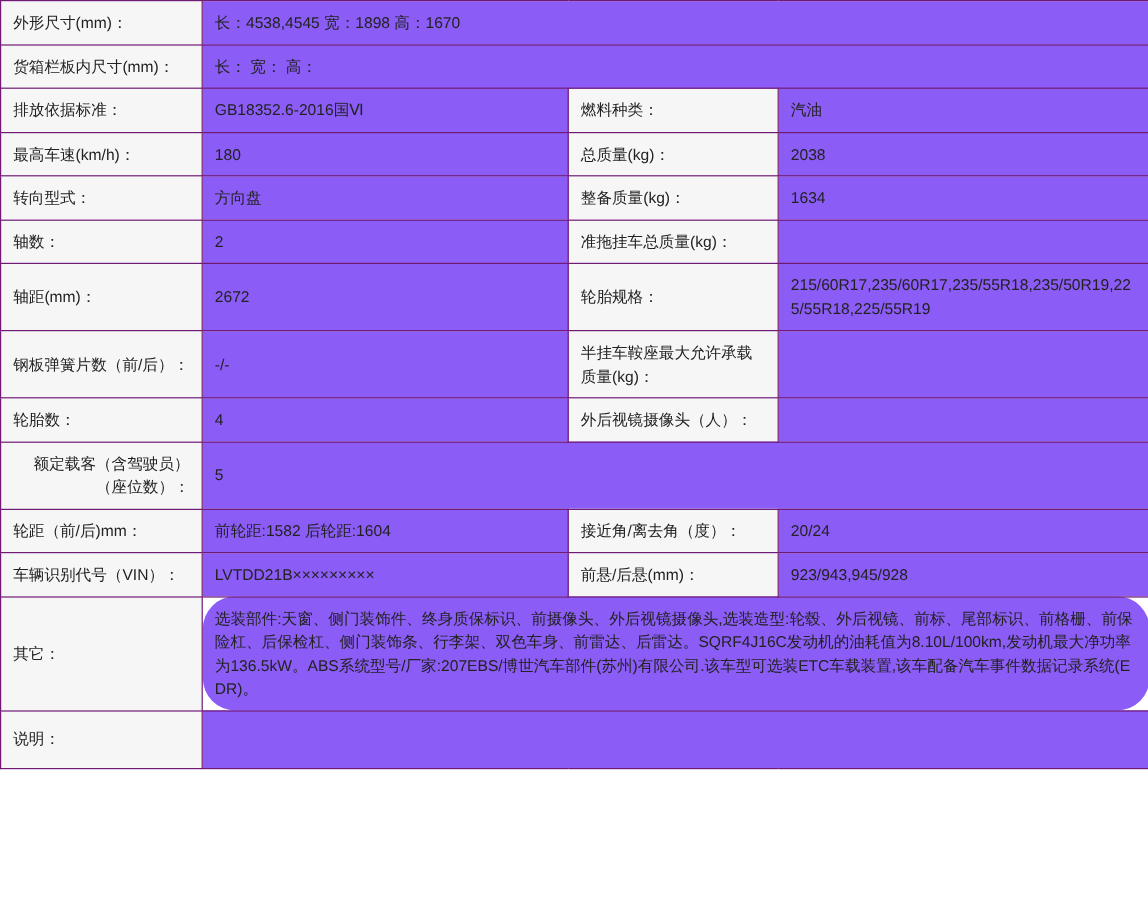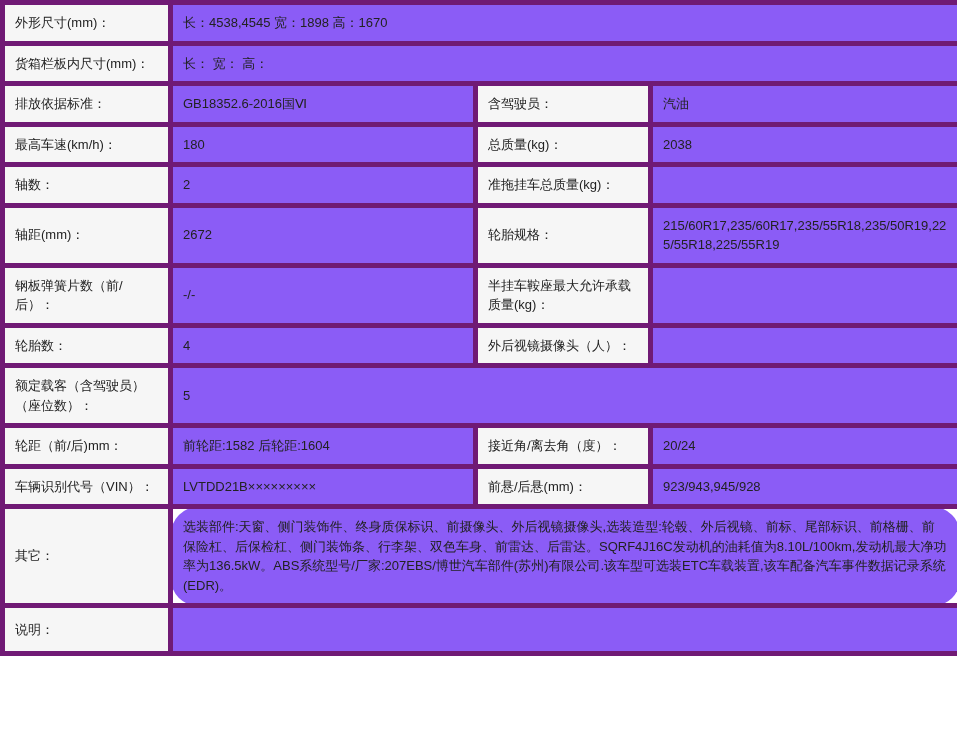--- a/index.html
+++ b/index.html
@@ -15,34 +15,34 @@
     color: #222222;
     font-size: 13px;
     overflow: hidden;
   }
   table.spec {
     width: 957px;
     border-collapse: collapse;
     table-layout: fixed;
   }
   table.spec td {
-    border: 5px solid #701a75;
+    border: 1px solid #701a75;
     padding: 8px 10px;
     vertical-align: middle;
     line-height: 1.5;
     font-size: 13px;
     word-break: break-all;
   }
   td.label {
     background: #f6f6f6;
     color: #222222;
     width: 168px;
   }
   td.label.indent {
-    text-align: left;
+    text-align: right;
   }
   td.value {
     background: #8b5cf6;
     color: #222222;
   }
   col.c1 { width: 168px; }
   col.c2 { width: 305px; }
   col.c3 { width: 175px; }
   col.c4 { width: 309px; }
   .r-tall td { height: 48px; }
@@ -64,28 +64,34 @@
       <td class="label">外形尺寸(mm)：</td>
       <td class="value" colspan="3">长：4538,4545 宽：1898 高：1670</td>
     </tr>
     <tr>
       <td class="label">货箱栏板内尺寸(mm)：</td>
       <td class="value" colspan="3">长： 宽： 高：</td>
     </tr>
     <tr>
       <td class="label">排放依据标准：</td>
       <td class="value">GB18352.6-2016国Ⅵ</td>
-      <td class="label">含驾驶员：</td>
+      <td class="label">燃料种类：</td>
       <td class="value">汽油</td>
     </tr>
     <tr>
       <td class="label">最高车速(km/h)：</td>
       <td class="value">180</td>
       <td class="label">总质量(kg)：</td>
       <td class="value">2038</td>
+    </tr>
+    <tr>
+      <td class="label">转向型式：</td>
+      <td class="value">方向盘</td>
+      <td class="label">整备质量(kg)：</td>
+      <td class="value">1634</td>
     </tr>
     <tr>
       <td class="label">轴数：</td>
       <td class="value">2</td>
       <td class="label">准拖挂车总质量(kg)：</td>
       <td class="value"></td>
     </tr>
     <tr class="r-tall">
       <td class="label">轴距(mm)：</td>
       <td class="value">2672</td>

